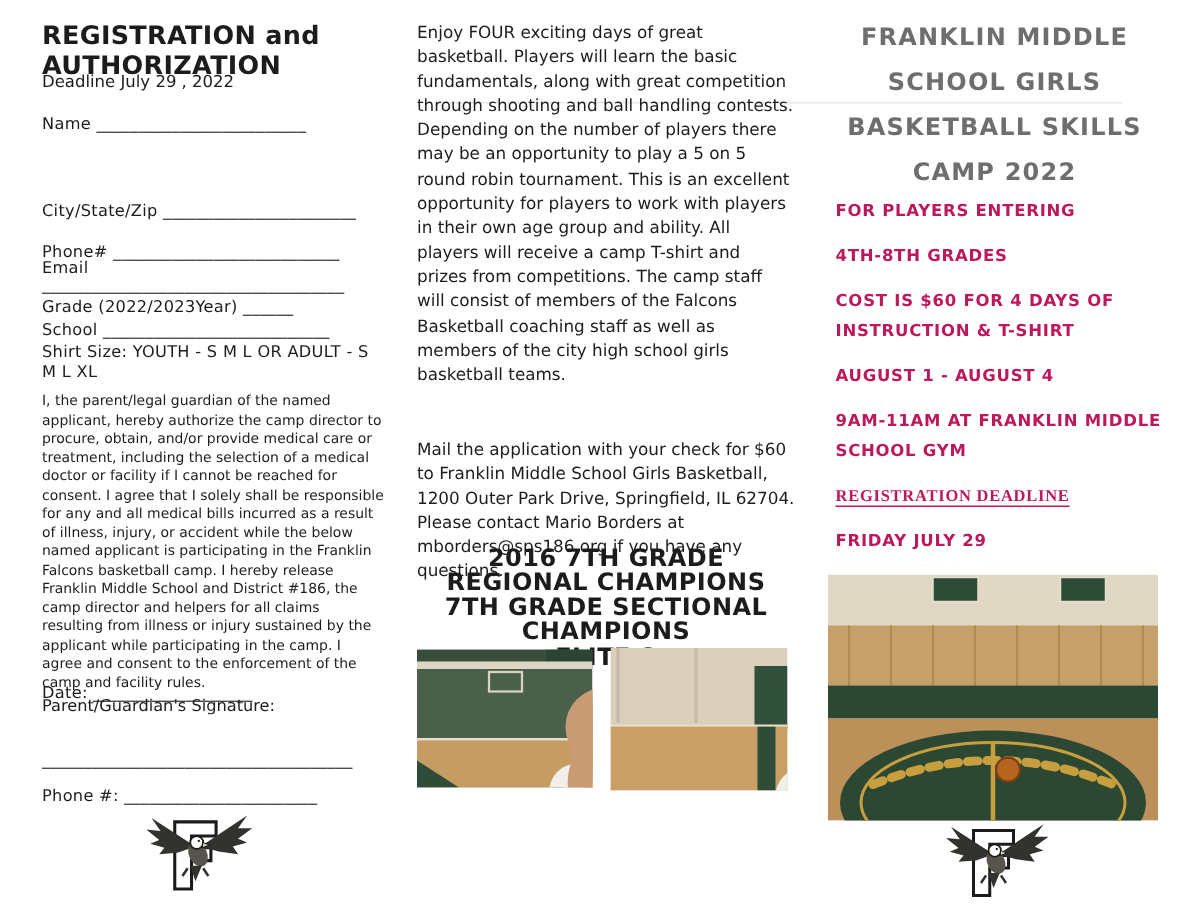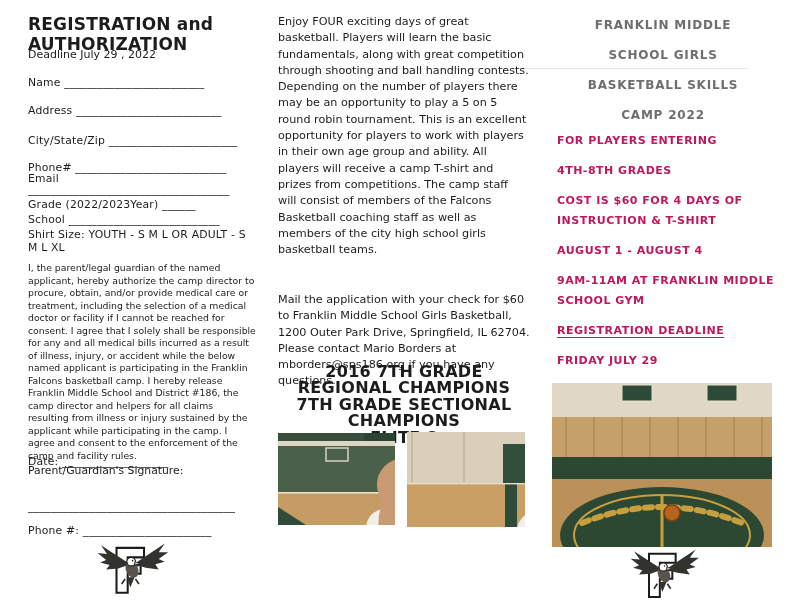--- a/index.html
+++ b/index.html
@@ -24,25 +24,25 @@
   .para { font-size:11.2px; line-height:16.3px; }
   .para1 { top:14px; width:252px; }
   .para2 { top:292px; width:252px; }
   .champs { top:364px; width:252px; text-align:center; font-weight:bold;
             font-size:16px; line-height:16.4px; letter-spacing:0.3px; }
 
   
   .col-right { position:absolute; left:545px; top:0; width:236px; height:612px; }
   .col-right .abs { position:absolute; left:0; }
   .camp-title { top:10px; width:236px; text-align:center; font-weight:bold;
-                font-size:12px; line-height:30px; color:#6e6e6e; letter-spacing:0.8px; }
+                font-size:16px; line-height:30px; color:#6e6e6e; letter-spacing:0.8px; }
   .details { top:131px; width:236px; padding-left:12px; font-weight:bold;
              font-size:11px; line-height:20px; color:#be185d; letter-spacing:0.5px; }
   .details .d { margin-bottom:10px; }
-  .underl { text-decoration:underline; text-underline-offset:3px; }
+  .underl { text-decoration:underline; text-underline-offset:3px;font-family:Liberation Serif, serif; }
   .logo-right { position:absolute; left:624px; top:547px; }
 
   .photo { position:absolute; display:block; }
   svg { display:block; }
 </style>
 </head>
 <body>
 
 <div class="sheet">
 
@@ -73,21 +73,20 @@
     </defs>
   </svg>
 
   <div class="fold"></div>
 
   <div class="col-left">
     <div class="abs reg-title">REGISTRATION and AUTHORIZATION</div>
     <div class="abs deadline">Deadline July 29 , 2022</div>
 
     <div class="abs fl" style="top:76px">Name _________________________</div>
-    <div class="abs fl" style="top:104px">Address __________________________</div>
     <div class="abs fl" style="top:134px">City/State/Zip _______________________</div>
     <div class="abs fl" style="top:161px">Phone# ___________________________</div>
     <div class="abs fl" style="top:172px">Email</div>
     <div class="abs fl" style="top:183px">____________________________________</div>
     <div class="abs fl" style="top:198px">Grade (2022/2023Year) ______</div>
     <div class="abs fl" style="top:213px">School ___________________________</div>
     <div class="abs fl" style="top:228px">Shirt Size: YOUTH - S   M   L   OR   ADULT - S   M   L   XL</div>
 
     <div class="abs legal">I, the parent/legal guardian of the named applicant, hereby authorize the camp director to procure, obtain, and/or provide medical care or treatment, including the selection of a medical doctor or facility if I cannot be reached for consent. I agree that I solely shall be responsible for any and all medical bills incurred as a result of illness, injury, or accident while the below named applicant is participating in the Franklin Falcons basketball camp.  I hereby release Franklin Middle School and District #186, the camp director and helpers for all claims resulting from illness or injury sustained by the applicant while participating in the camp. I agree and consent to the enforcement of the camp and facility rules.</div>
 

